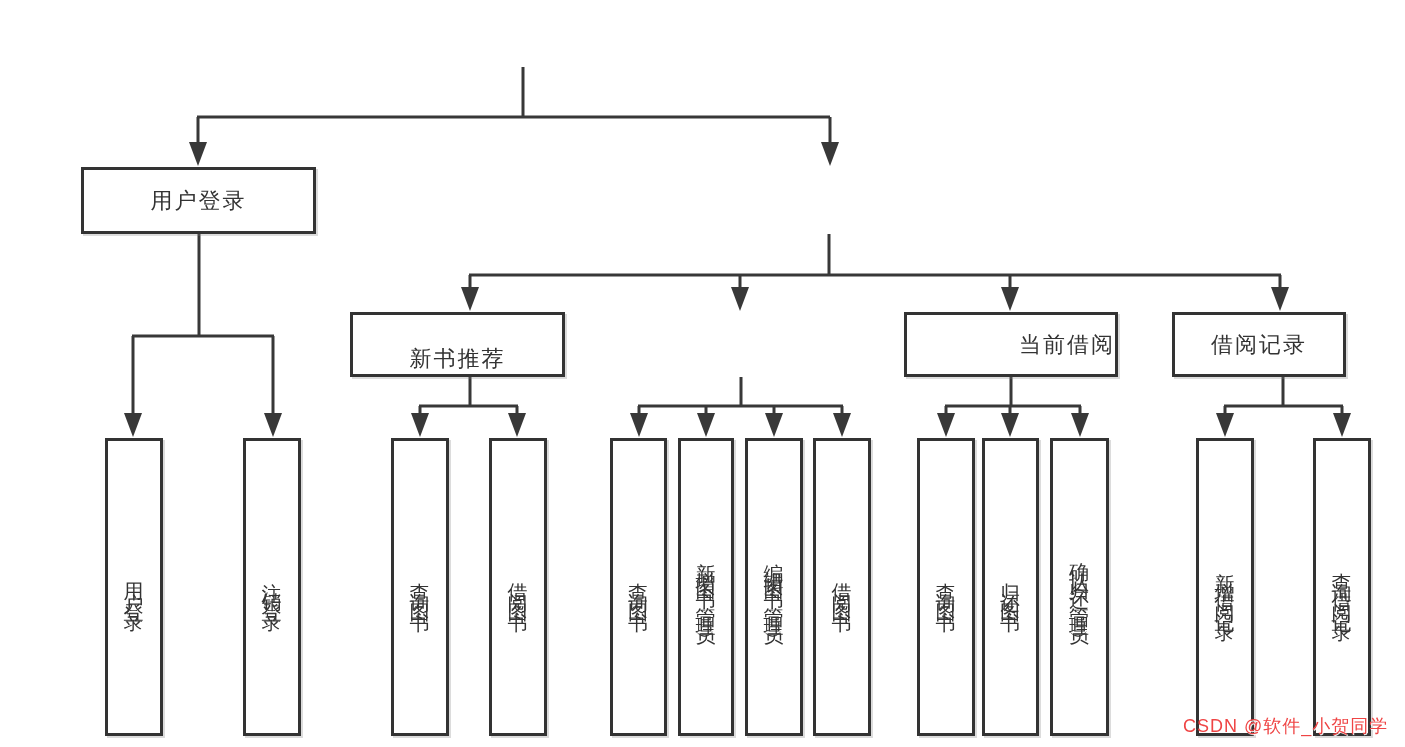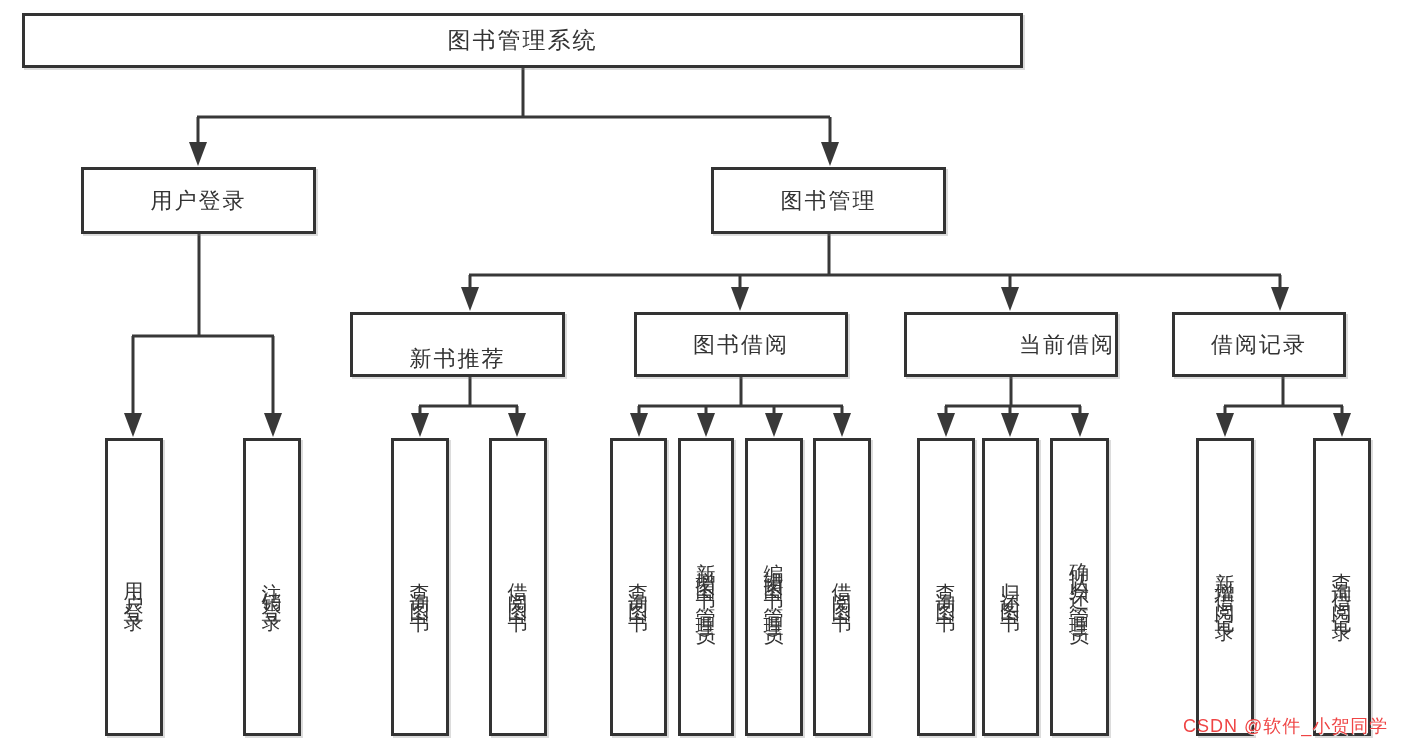--- a/index.html
+++ b/index.html
@@ -128,37 +128,28 @@
       <polygon class="arrow" points="1071,413 1089,413 1080,437"></polygon>
     </g>
 
     <g>
       <path class="stroke" d="M1283 377 V406 M1224 406 H1343 M1225 406 V415 M1342 406 V415"></path>
       <polygon class="arrow" points="1216,413 1234,413 1225,437"></polygon>
       <polygon class="arrow" points="1333,413 1351,413 1342,437"></polygon>
     </g>
   </svg>
 
-  <div class="box title" style="left:22px; top:13px; width:1001px; height:55px;">
-    <span class="hlabel">图书管理系统</span>
-  </div>
 
   <div class="box" style="left:81px; top:167px; width:235px; height:67px;">
     <span class="hlabel">用户登录</span>
   </div>
-  <div class="box" style="left:711px; top:167px; width:235px; height:67px;">
-    <span class="hlabel">图书管理</span>
-  </div>
 
   <div class="box" style="left:350px; top:312px; width:215px; height:65px;align-items:flex-end;">
     <span class="hlabel">新书推荐</span>
   </div>
-  <div class="box" style="left:634px; top:312px; width:214px; height:65px;">
-    <span class="hlabel">图书借阅</span>
-  </div>
   <div class="box" style="left:904px; top:312px; width:214px; height:65px;justify-content:flex-end;">
     <span class="hlabel">当前借阅</span>
   </div>
   <div class="box" style="left:1172px; top:312px; width:174px; height:65px;">
     <span class="hlabel">借阅记录</span>
   </div>
 
   <div class="box leaf" style="left:105px; width:58px;">
     <span class="vlabel">用户登录</span>
   </div>

